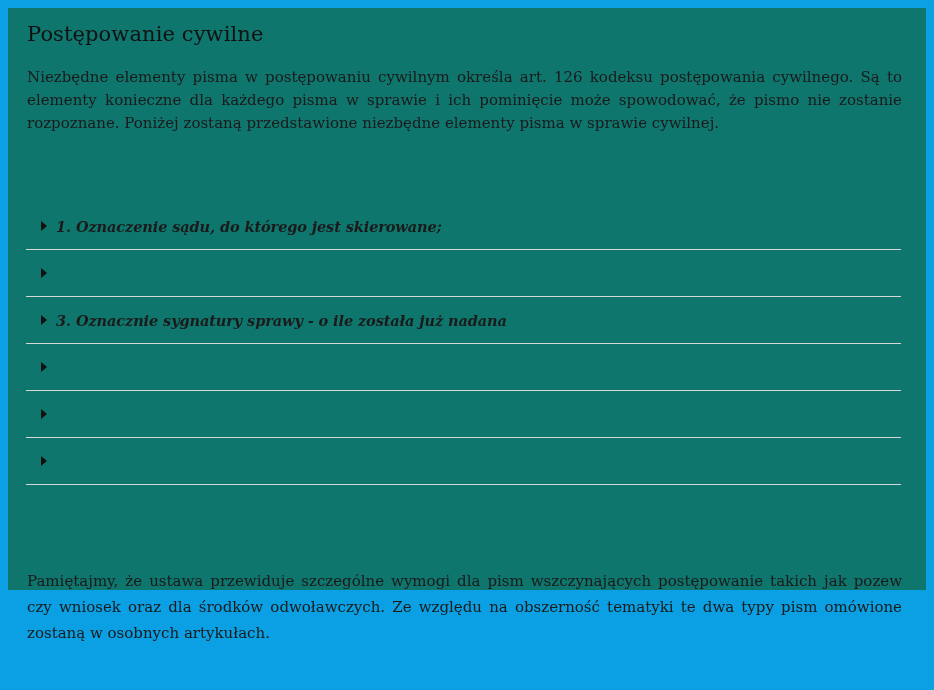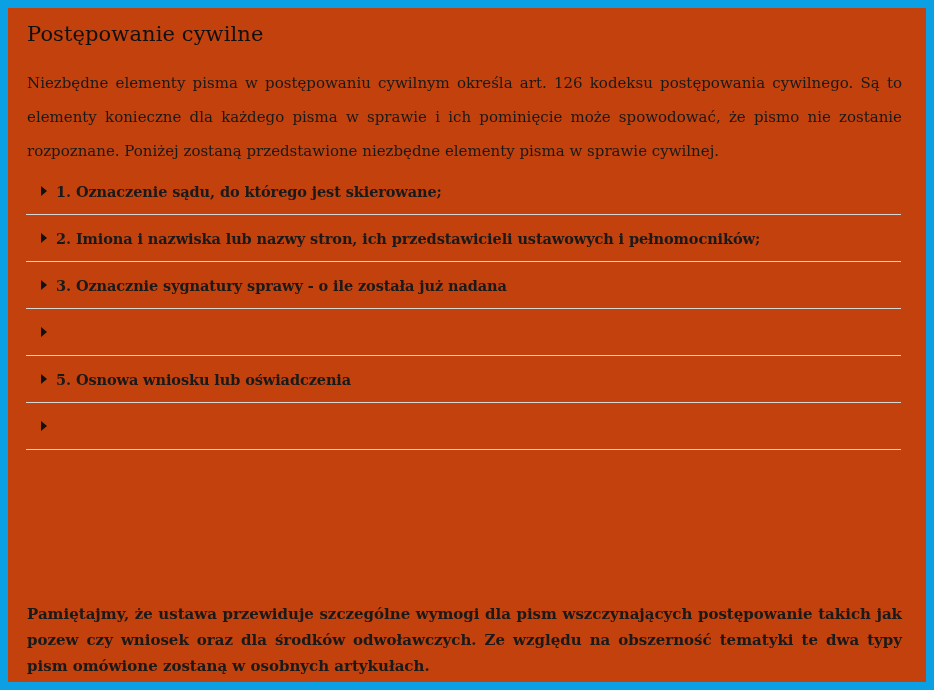--- a/index.html
+++ b/index.html
@@ -13,54 +13,55 @@
     position: relative;
     overflow: hidden;
     font-family: "DejaVu Serif", "Liberation Serif", serif;
     color: #1a1a1a;
   }
   .card {
     position: absolute;
     left: 8px;
     top: 8px;
     width: 918px;
-    height: 674px;
-    background: #c2410c;
+    height: 582px;
+    background: #0f766e;
     box-sizing: border-box;
     padding-left: 8px;
   }
   .title {
     position: absolute;
     left: 19px;
     top: 14px;
     margin: 0;
     font-size: 21px;
     font-weight: normal;
     color: #111;
     letter-spacing: 0.1px;
   }
   .intro {
     position: absolute;
     left: 19px;
     top: 58px;
     width: 875px;
     margin: 0;
     font-size: 15px;
-    line-height: 34px;
+    line-height: 23px;
     text-align: justify;
     color: #1a1a1a;
   }
   .accordion {
     position: absolute;
     left: 18px;
-    top: 160px;
+    top: 195px;
     width: 875px;
     margin: 0;
     padding: 0;
     list-style: none;
+    font-style: italic;
   }
   .acc-item {
     height: 46px;
     border-bottom: 1px solid #d6d6d6;
     display: flex;
     align-items: center;
     cursor: pointer;
     box-sizing: content-box;
   }
   .acc-caret {
@@ -76,57 +77,54 @@
   .acc-label {
     font-size: 14.5px;
     font-weight: bold;
     color: #1a1a1a;
     white-space: nowrap;
     letter-spacing: -0.1px;
   }
   .outro {
     position: absolute;
     left: 19px;
-    top: 593px;
+    top: 560px;
     width: 875px;
     margin: 0;
     font-size: 15px;
     line-height: 26px;
     text-align: justify;
     color: #1a1a1a;
-    font-weight: bold;
   }
 </style>
 </head>
 <body>
 
 <div class="card">
   <h2 class="title">Postępowanie cywilne</h2>
 
   <p class="intro">Niezbędne elementy pisma w postępowaniu cywilnym określa art. 126 kodeksu postępowania cywilnego. Są to elementy konieczne dla każdego pisma w sprawie i ich pominięcie może spowodować, że pismo nie zostanie rozpoznane. Poniżej zostaną przedstawione niezbędne elementy pisma w sprawie cywilnej.</p>
 
   <ul class="accordion">
     <li class="acc-item">
       <span class="acc-caret"></span>
       <span class="acc-label">1. Oznaczenie sądu, do którego jest skierowane;</span>
     </li>
     <li class="acc-item">
       <span class="acc-caret"></span>
-      <span class="acc-label">2. Imiona i nazwiska lub nazwy stron, ich przedstawicieli ustawowych i pełnomocników;</span>
     </li>
     <li class="acc-item">
       <span class="acc-caret"></span>
       <span class="acc-label">3. Oznacznie sygnatury sprawy - o ile została już nadana</span>
     </li>
     <li class="acc-item">
       <span class="acc-caret"></span>
     </li>
     <li class="acc-item">
       <span class="acc-caret"></span>
-      <span class="acc-label">5. Osnowa wniosku lub oświadczenia</span>
     </li>
     <li class="acc-item">
       <span class="acc-caret"></span>
     </li>
   </ul>
 
   <p class="outro">Pamiętajmy, że ustawa przewiduje szczególne wymogi dla pism wszczynających postępowanie takich jak pozew czy wniosek oraz dla środków odwoławczych. Ze względu na obszerność tematyki te dwa typy pism omówione zostaną w osobnych artykułach.</p>
 </div>
 
 </body></html>

